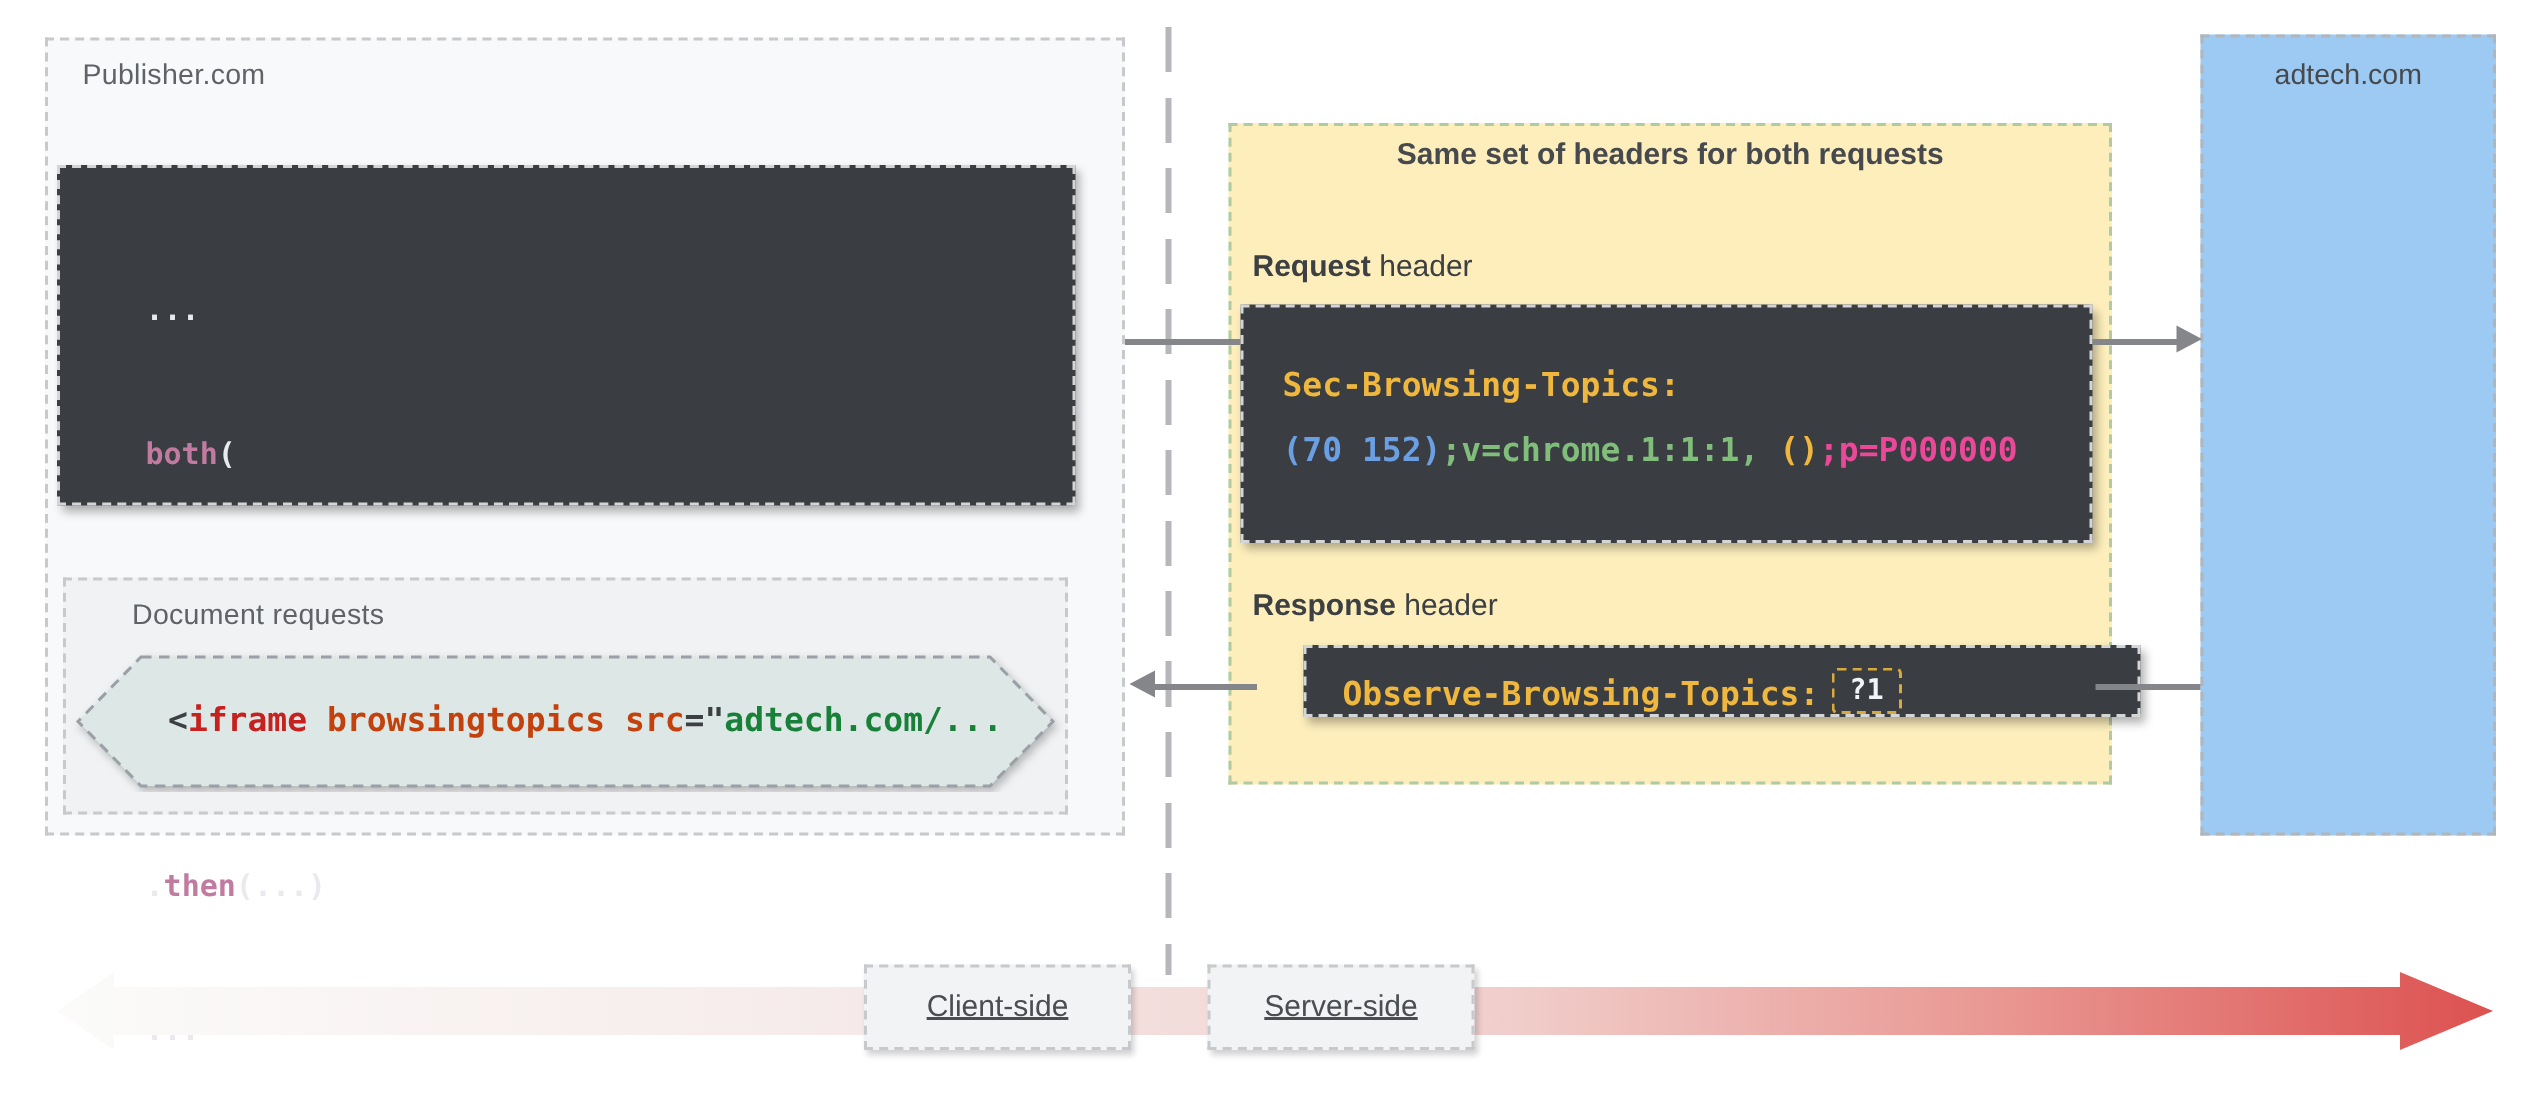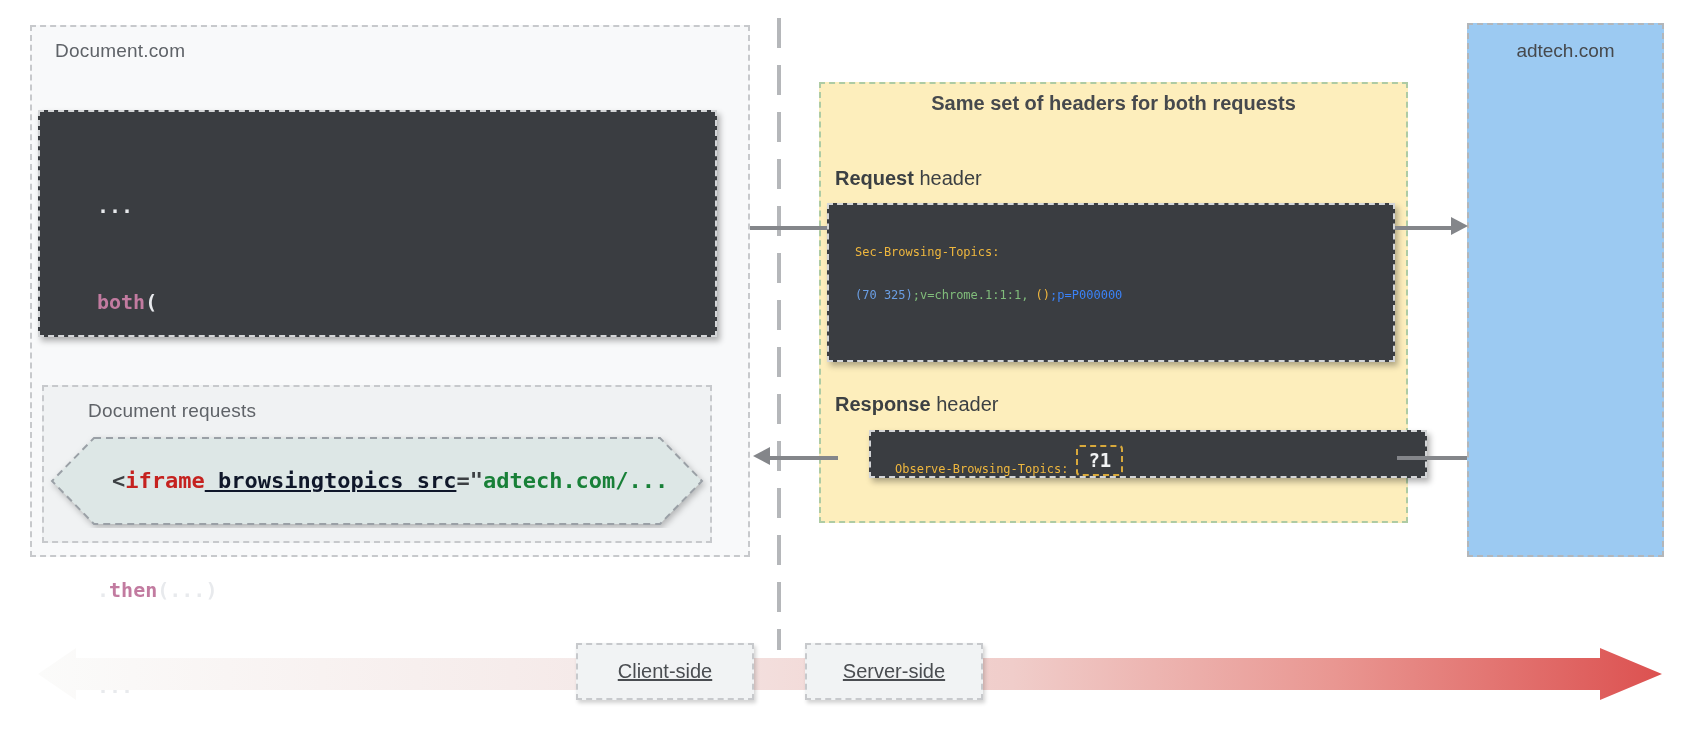--- a/index.html
+++ b/index.html
@@ -38,21 +38,21 @@
     background:#f0f2f3; border:2px dashed #c7c9cc;
   }
   .doc-label { left:88px; top:400px; }
   .hexagon-svg { left:46px; top:434px; width:664px; height:94px; }
   .iframe-code {
     left:112px; top:468px; font-family:"DejaVu Sans Mono", monospace;
     font-weight:bold; font-size:22px; white-space:pre;
   }
   .h-dark { color:#3c4043; }
   .h-red  { color:#c5221f; }
-  .h-blue { color:#0f172a;text-decoration:underline; }
+  .h-blue { color:#c2410c; }
   .h-green{ color:#188038; }
 
   
   .divider {
     left:777px; top:18px; width:4px; height:632px;
     background:repeating-linear-gradient(to bottom,#b5b7ba 0 30px,transparent 30px 47px);
   }
 
   
   .headers-panel {
@@ -63,29 +63,29 @@
     left:819px; top:92px; width:589px; text-align:center;
     font-size:20px; font-weight:bold; color:#46494d;
   }
   .hdr-label { font-size:20px; color:#3c4043; }
   .hdr-label b { font-weight:bold; }
   .request-label { left:835px; top:167px; }
   .response-label { left:835px; top:393px; }
 
   .request-box { left:827px; top:203px; width:568px; height:159px; }
   .mono-line {
-    font-family:"DejaVu Sans Mono", monospace; font-weight:normal;
-    font-size:12px; white-space:pre;
+    font-family:"DejaVu Sans Mono", monospace; font-weight:bold;
+    font-size:22px; white-space:pre;
   }
   .req-l1 { left:855px; top:245px; }
   .req-l2 { left:855px; top:288px; }
   .c-yel  { color:#efb73e; }
   .c-blue { color:#6b9fe4; }
   .c-green{ color:#81bd7b;text-align:right; }
-  .c-red  { color:#3b82f6; }
+  .c-red  { color:#ec4899; }
 
   .response-box {
     left:837px; top:430px; width:558px; height:48px;
     display:flex; align-items:flex-end; padding-left:24px;margin-left:32px;
   }
   .resp-badge {
     display:inline-block; margin-left:8px; padding:2px 10px 3px;
     border:2px dashed #d8a93c; border-radius:4px; color:#f1f3f4;
     font-family:"DejaVu Sans Mono", monospace; font-weight:bold; font-size:19px;
   }
@@ -115,21 +115,21 @@
   }
   .client-label { left:576px; }
   .server-label { left:805px; }
 </style>
 </head>
 <body>
 
 <div class="canvas">
 
   <div class="abs publisher-box"></div>
-  <div class="abs panel-label publisher-label">Document.com</div>
+  <div class="abs panel-label publisher-label">Publisher.com</div>
 
   <div class="abs code-dark fetch-block">
     <div><span class="tok-w">...</span></div>
     <div><span class="tok-pink">both</span><span class="tok-w">(</span></div>
     <div><span class="tok-w">  </span><span class="tok-green">'adtech.com/...'</span><span class="tok-w">,</span></div>
     <div><span class="tok-w">  {</span><span class="tok-blue">browsingTopics:</span><span class="tok-yel"> true</span><span class="tok-w">})</span></div>
     <div><span class="tok-w">.</span><span class="tok-pink">then</span><span class="tok-w">(...)</span></div>
     <div><span class="tok-w">...</span></div>
   </div>
 
@@ -143,21 +143,21 @@
 
   <div class="abs divider"></div>
 
   <div class="abs headers-panel"></div>
   <div class="abs headers-title">Same set of headers for both requests</div>
 
   <div class="abs hdr-label request-label"><b>Request</b><span> header</span></div>
 
   <div class="abs code-dark request-box"></div>
   <div class="abs mono-line req-l1 c-yel">Sec-Browsing-Topics:</div>
-  <div class="abs mono-line req-l2"><span class="c-blue">(70 325)</span><span class="c-green">;v=chrome.1:1:1,</span><span class="c-yel"> ()</span><span class="c-red">;p=P000000</span></div>
+  <div class="abs mono-line req-l2"><span class="c-blue">(70 152)</span><span class="c-green">;v=chrome.1:1:1,</span><span class="c-yel"> ()</span><span class="c-red">;p=P000000</span></div>
 
   <div class="abs hdr-label response-label"><b>Response</b><span> header</span></div>
 
   <div class="abs code-dark response-box">
     <span class="mono-line c-yel">Observe-Browsing-Topics:</span>
     <span class="resp-badge">?1</span>
   </div>
 
   <div class="abs adtech-box"></div>
   <div class="abs adtech-label">adtech.com</div>

